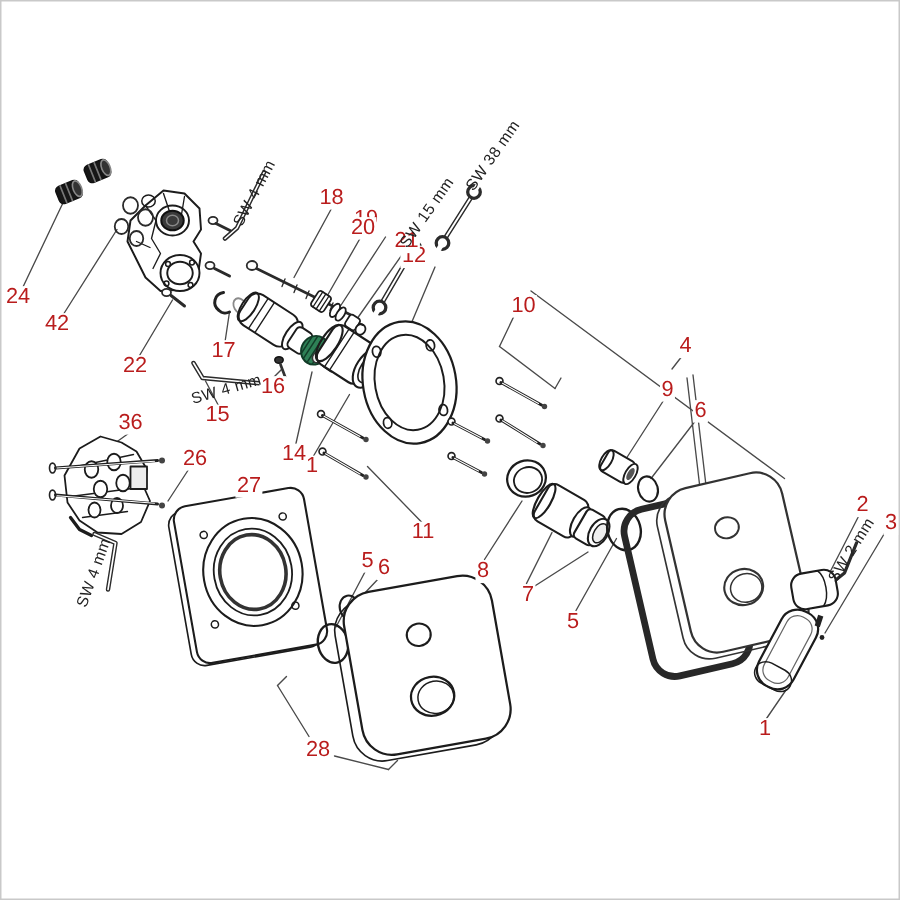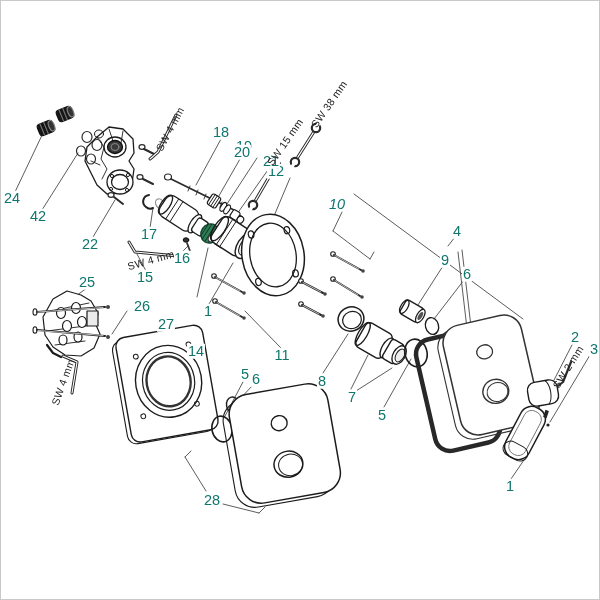--- a/index.html
+++ b/index.html
@@ -1,21 +1,21 @@
 <!DOCTYPE html>
 <html><head>
 <meta charset="utf-8">
 <style>
   html,body{margin:0;padding:0;background:#fff;}
   .stage{position:relative;width:600px;height:600px;background:#ffffff;
          border:1px solid #c9c9c9;box-sizing:border-box;overflow:hidden;
          font-family:"Liberation Sans",sans-serif;}
   .stage svg{position:absolute;left:0;top:0;}
   .callout{position:absolute;transform:translate(-50%,-50%);
-           font:400 14.5px "Liberation Sans",sans-serif;color:#0f766e;
+           font:400 14.5px "Liberation Sans",sans-serif;color:#b91c1c;
            background:#fff;padding:0 1px;line-height:1;white-space:nowrap;}
   .tool{position:absolute;font:400 10.5px "Liberation Sans",sans-serif;
         color:#222;white-space:nowrap;line-height:1;letter-spacing:.3px;}
 </style>
 </head>
 <body>
 
 <div class="stage">
 <svg width="600" height="600" viewBox="0 0 600 600" fill="none" stroke-linecap="round" stroke-linejoin="round">
 
@@ -379,37 +379,37 @@
       <span class="callout" style="left: 574px; top: 336px;">2</span>
       <span class="callout" style="left: 593px; top: 348px;">3</span>
       <span class="callout" style="left: 456px; top: 230px;">4</span>
       <span class="callout" style="left: 244px; top: 373px;">5</span>
       <span class="callout" style="left: 381px; top: 414px;">5</span>
       <span class="callout" style="left: 255px; top: 378px;">6</span>
       <span class="callout" style="left: 466px; top: 273px;">6</span>
       <span class="callout" style="left: 351px; top: 396px;">7</span>
       <span class="callout" style="left: 321px; top: 380px;">8</span>
       <span class="callout" style="left: 444px; top: 259px;">9</span>
-      <span class="callout" style="left: 336px; top: 203px; font-style: italic;">10</span>
+      <span class="callout" style="left: 348px; top: 203px;">10</span>
       <span class="callout" style="left: 281px; top: 354px; text-align: center;">11</span>
       <span class="callout" style="left: 275px; top: 170px;">12</span>
       <span class="callout" style="left: 207px; top: 310px;">1</span>
-      <span class="callout" style="left: 195px; top: 302px; margin-top: 48px;">14</span>
+      <span class="callout" style="left: 195px; top: 302px;">14</span>
       <span class="callout" style="left: 144px; top: 276px;">15</span>
       <span class="callout" style="left: 181px; top: 257px;">16</span>
       <span class="callout" style="left: 148px; top: 233px;">17</span>
       <span class="callout" style="left: 220px; top: 131px;">18</span>
       <span class="callout" style="left: 243px; top: 145px;">19</span>
       <span class="callout" style="left: 241px; top: 151px;">20</span>
       <span class="callout" style="left: 270px; top: 160px;">21</span>
       <span class="callout" style="left: 89px; top: 243px;">22</span>
       <span class="callout" style="left: 37px; top: 215px;">42</span>
       <span class="callout" style="left: 11px; top: 197px;">24</span>
-      <span class="callout" style="left: 86px; top: 281px;">25</span>
-      <span class="callout" style="left: 129px; top: 305px; margin-left: 12px;">26</span>
+      <span class="callout" style="left: 86px; top: 281px;">36</span>
+      <span class="callout" style="left: 129px; top: 305px;">26</span>
       <span class="callout" style="left: 165px; top: 323px;">27</span>
       <span class="callout" style="left: 211px; top: 499px;">28</span>
       <span class="tool" style="left: 169px; top: 128px; transform: translate(-50%, -50%) rotate(-62deg);">SW 4 mm</span>
       <span class="tool" style="left: 150px; top: 259px; transform: translate(-50%, -50%) rotate(-16deg);">SW 4 mm</span>
       <span class="tool" style="left: 62px; top: 381px; transform: translate(-50%, -50%) rotate(-70deg);">SW 4 mm</span>
       <span class="tool" style="left: 284px; top: 141px; transform: translate(-50%, -50%) rotate(-55deg);">SW 15 mm</span>
       <span class="tool" style="left: 328px; top: 103px; transform: translate(-50%, -50%) rotate(-55deg);">SW 38 mm</span>
       <span class="tool" style="left: 567px; top: 366px; transform: translate(-50%, -50%) rotate(-58deg);">SW 2 mm</span>
     </div>
 </div>

